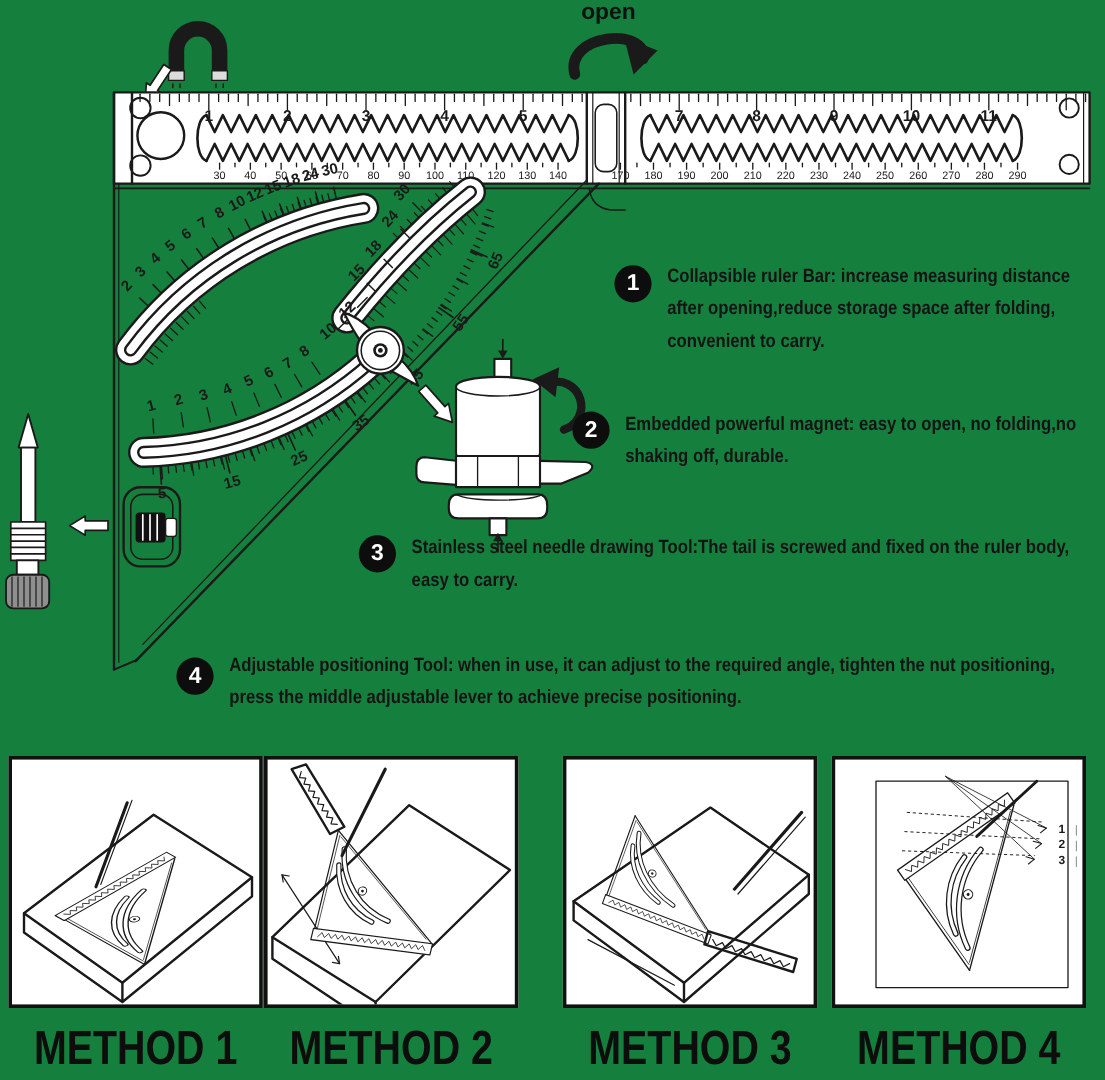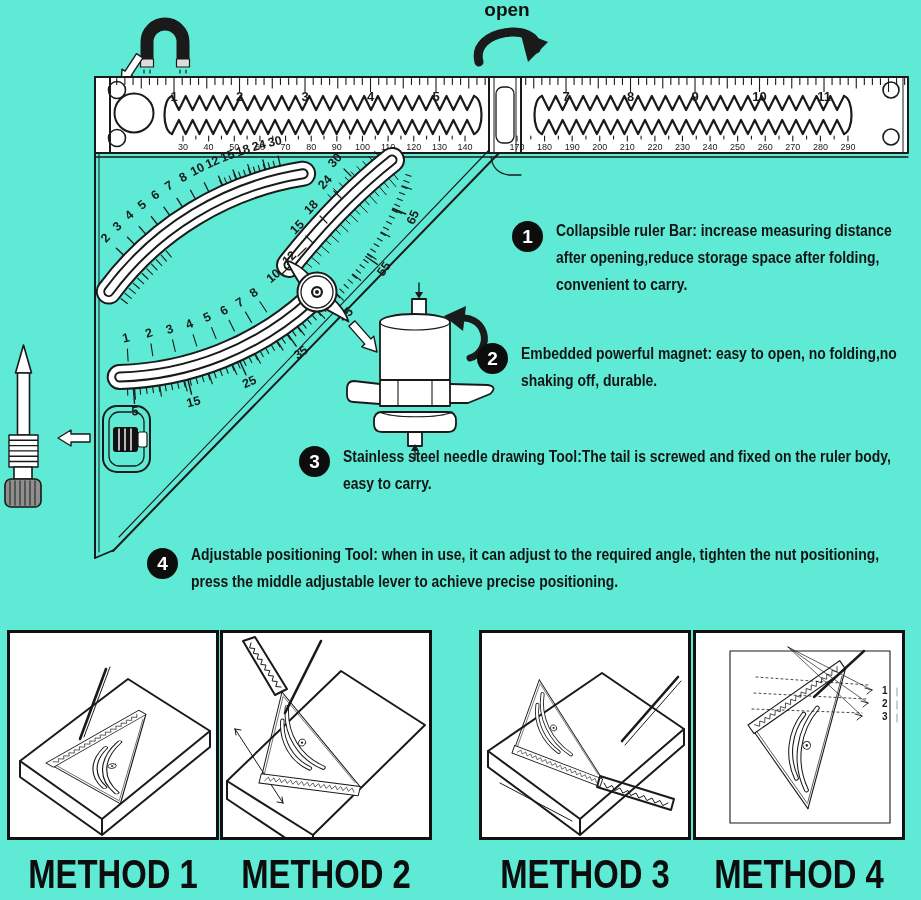--- a/index.html
+++ b/index.html
@@ -1,17 +1,17 @@
 <!DOCTYPE html>
 <html><head>
 <meta charset="utf-8">
 <style>
   html,body{margin:0;padding:0;background:#ffffff;}
   body{width:921px;height:900px;font-family:"Liberation Sans",sans-serif;}
-  #stage{position:relative;width:921px;height:900px;background:#5eead4;overflow:hidden;}
+  #stage{position:relative;width:921px;height:900px;background:#15803d;overflow:hidden;}
   #main-svg{position:absolute;left:0;top:0;}
   .lineart{fill:none;stroke:#1a1a1a;stroke-width:2;stroke-linejoin:round;stroke-linecap:round;}
   .badge{position:absolute;width:31px;height:31px;border-radius:50%;background:#0d0d0d;color:#fff;
          display:flex;align-items:center;justify-content:center;font-weight:700;font-size:19px;}
   .ftext{position:absolute;color:#141414;}
   .cond{transform:scaleX(0.87);transform-origin:0 0;}
   .fline{white-space:nowrap;font-weight:700;font-size:16px;line-height:27px;}
   .methods{position:absolute;top:630px;left:0;width:921px;height:270px;}
   .mslot{position:absolute;top:0;width:212px;}
   .mbox{width:206px;height:204px;border:3px solid #111;background:#fff;box-sizing:content-box;}
@@ -620,21 +620,21 @@
               </g>
             <path d="M52,62 L20,8 L32,4 L64,56 Z"></path>
             <path class="gen-zz" stroke-width="1" d="M28,10L26.6,15.0L31.8,15.5L30.3,20.5L35.5,21.0L34.1,26.0L39.3,26.5L37.8,31.5L43.0,32.0L41.6,37.0L46.8,37.5L45.3,42.5L50.5,43.0L49.1,48.0L54.3,48.5L52.8,53.5L58.0,54.0" fill="none"></path>
             <path d="M98,8 L62,80" stroke-width="2.6"></path>
           </g>
         </svg>
       </div>
       <div class="mlabel">METHOD 2</div>
     </div>
 
-    <div class="mslot" style="left:479px;">
+    <div class="mslot" style="left:469px;">
       <div class="mbox">
         <svg width="206" height="204" viewBox="0 0 206 204">
           <g class="lineart" stroke-width="1.4">
             <path d="M6,118 L120,40 L202,96 L98,186 Z"></path>
             <path d="M6,118 L6,134 L98,202 L98,186 M98,202 L202,112 L202,96"></path>
             <path d="M18,150 L90,188" stroke-width="1"></path>
             <g class="tool-slot" transform="matrix(0.55,0.21,0.18,-0.5,30,120)">
                 <g fill="none" stroke="#1a1a1a" stroke-width="1.6" stroke-linejoin="round">
                   <rect x="0" y="0" width="160" height="15" fill="#fff"></rect>
                   <path d="M8,5L12.5,11.0L17.0,5.0L21.5,11.0L26.0,5.0L30.5,11.0L35.0,5.0L39.5,11.0L44.0,5.0L48.5,11.0L53.0,5.0L57.5,11.0L62.0,5.0L66.5,11.0L71.0,5.0L75.5,11.0L80.0,5.0L84.5,11.0L89.0,5.0L93.5,11.0L98.0,5.0L102.5,11.0L107.0,5.0L111.5,11.0L116.0,5.0L120.5,11.0L125.0,5.0L129.5,11.0L134.0,5.0L138.5,11.0L143.0,5.0L147.5,11.0L152.0,5.0" stroke-width="1"></path>

